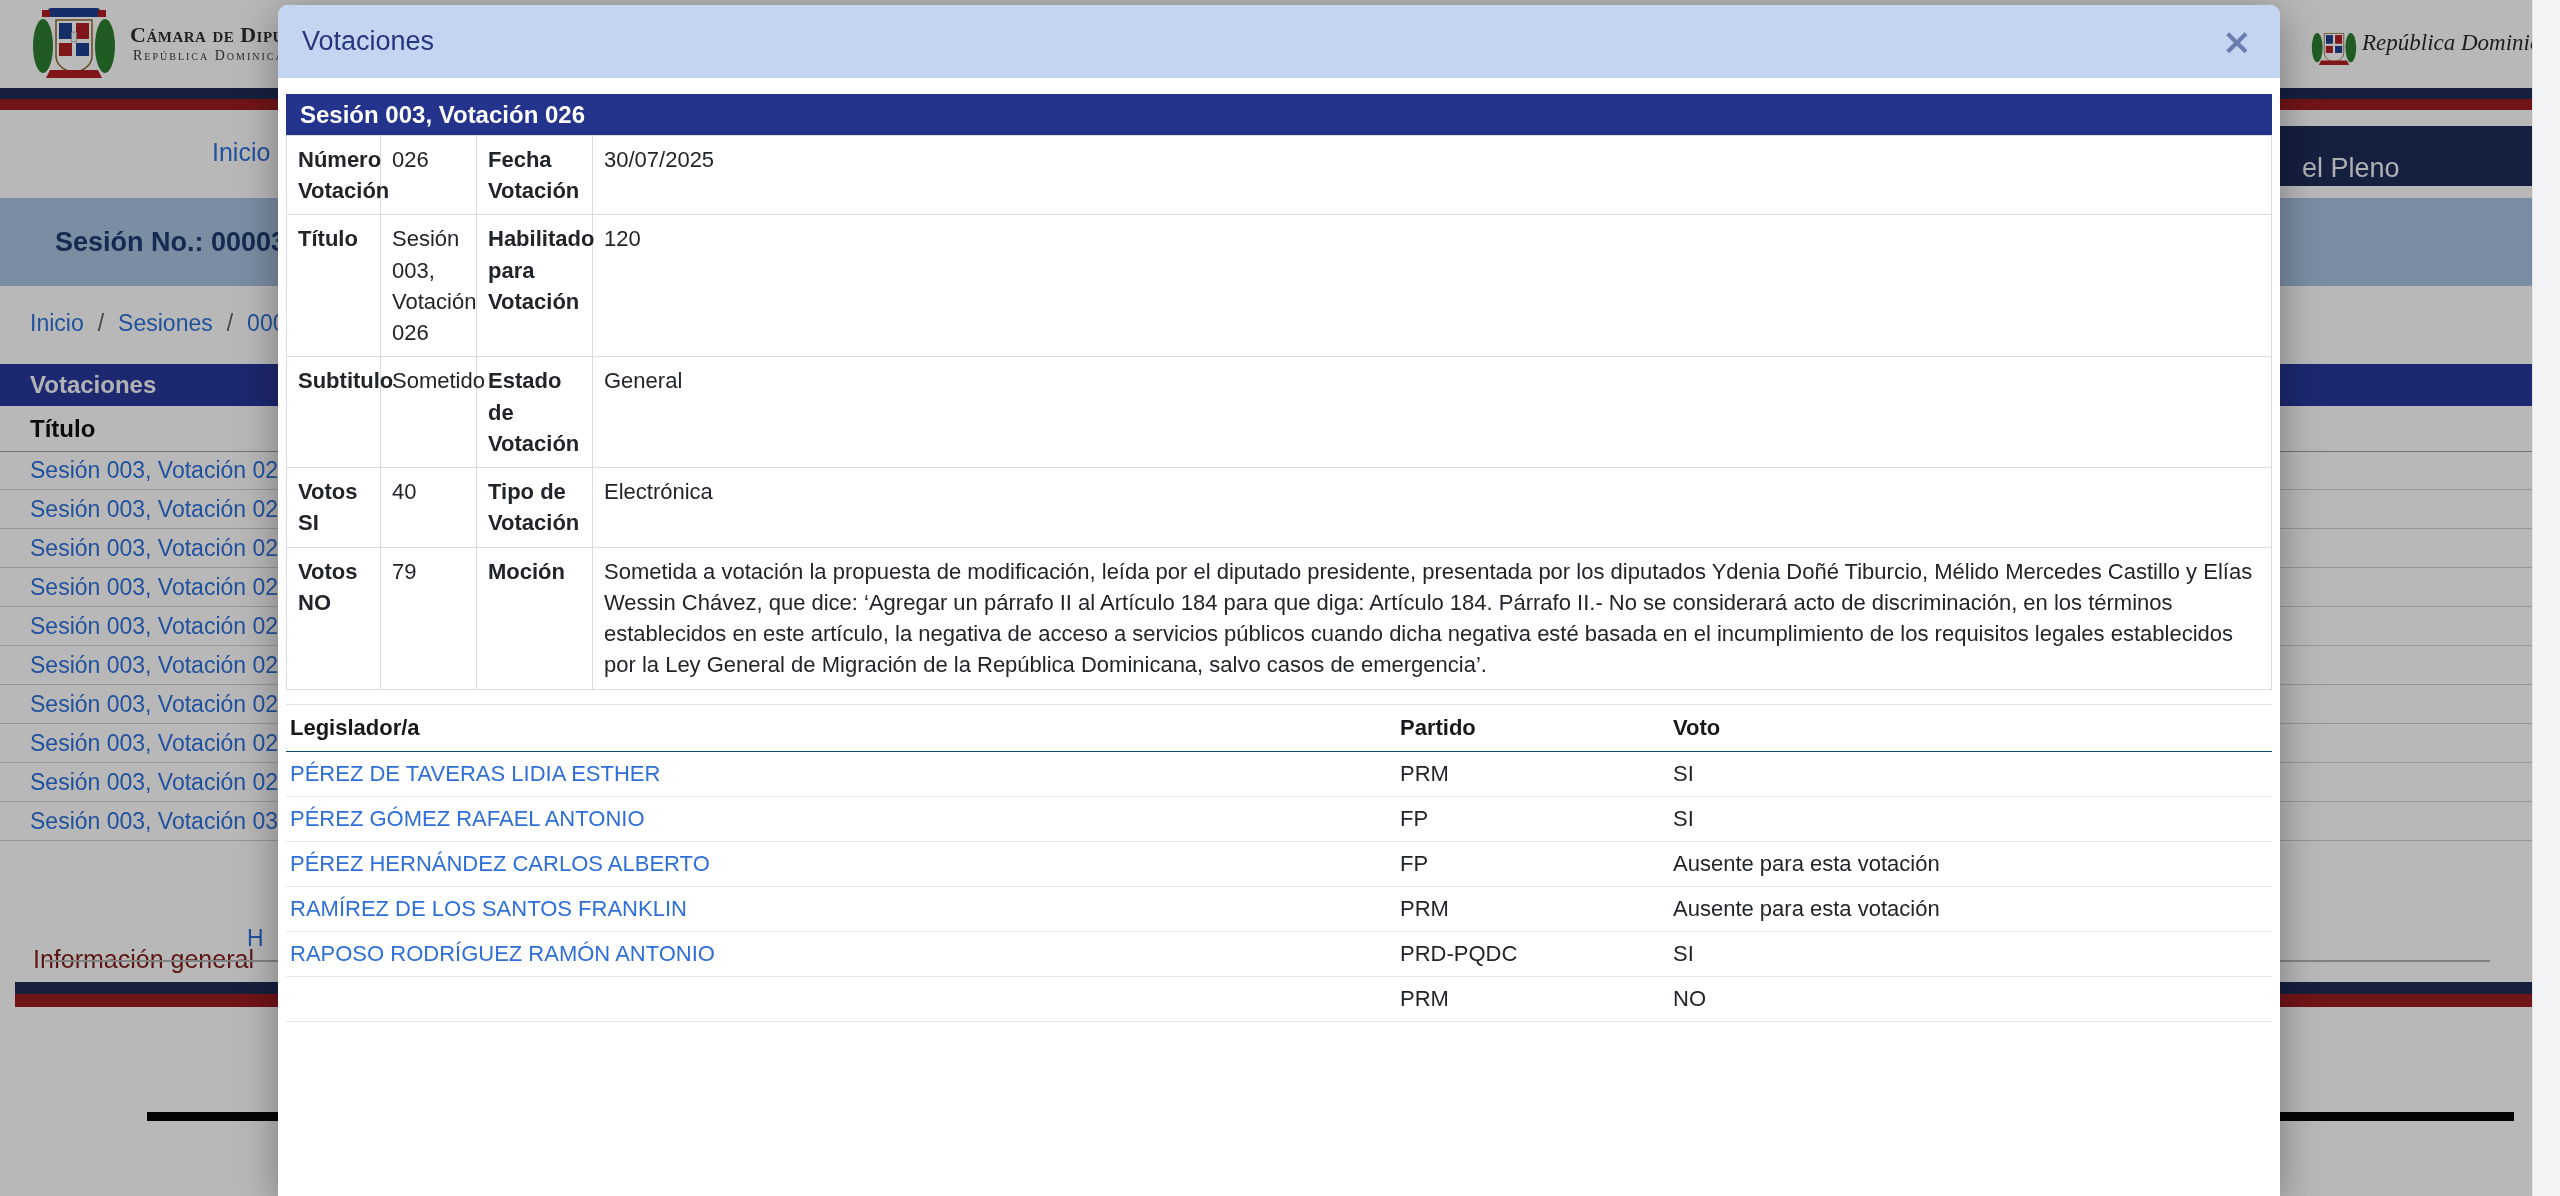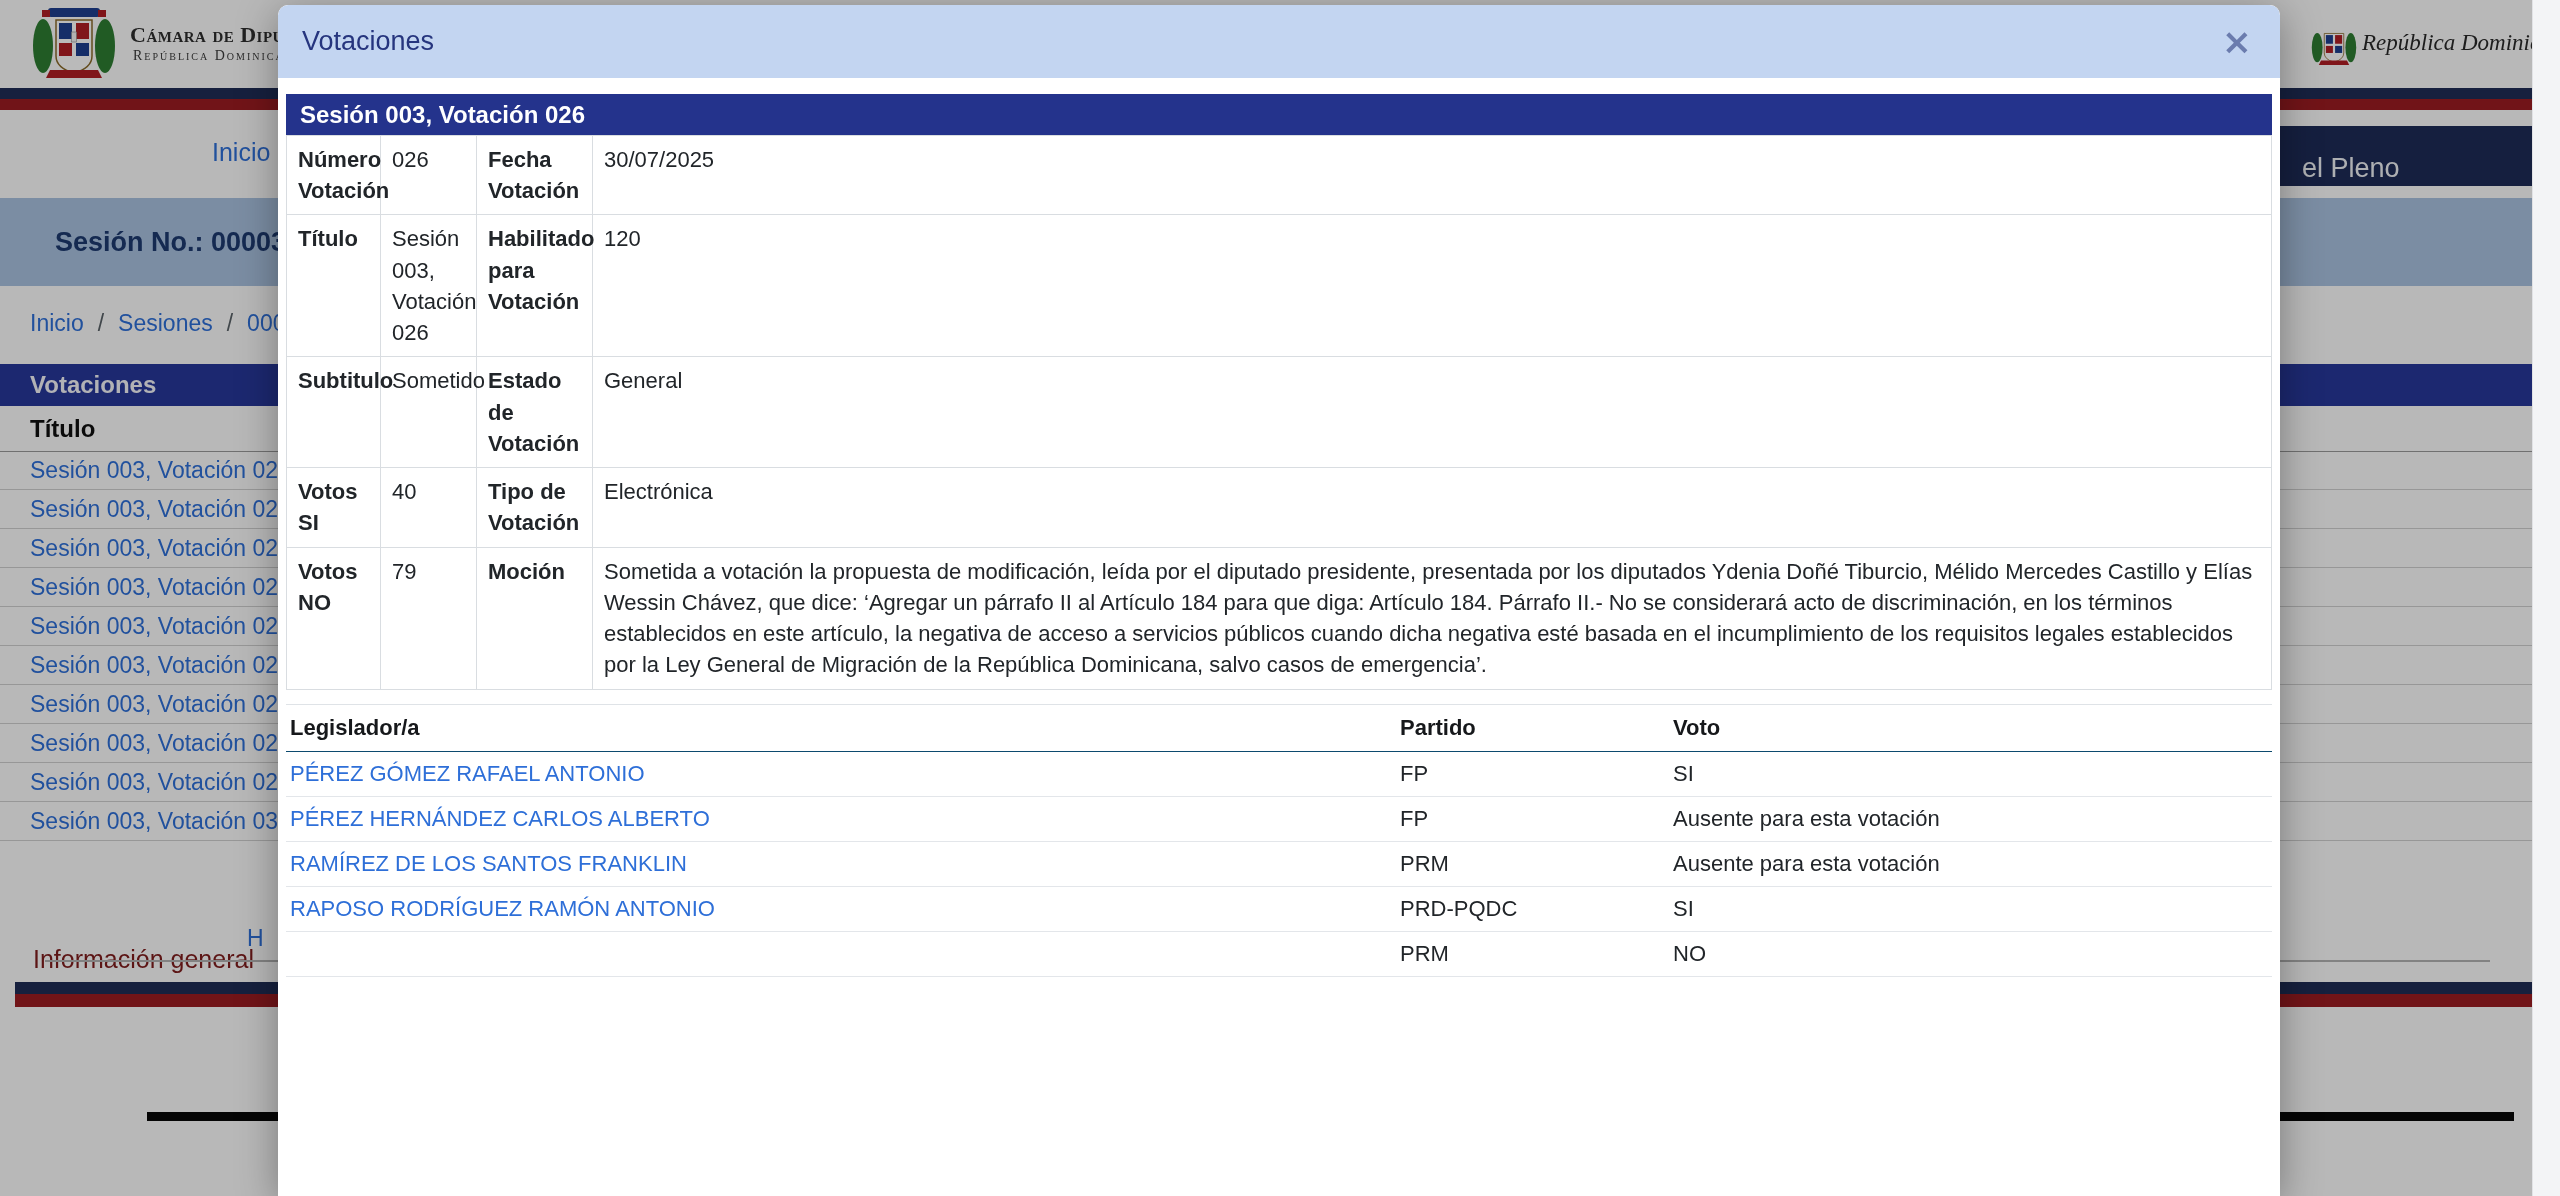--- a/index.html
+++ b/index.html
@@ -224,20 +224,25 @@
           </colgroup>
         <thead>
             <tr id="legis-head">
               <th>Legislador/a</th>
               <th>Partido</th>
               <th>Voto</th>
             </tr>
           </thead>
         <tbody id="legis-body">
             <tr>
+              <td><a class="legis-link">PÉREZ DE TAVERAS LIDIA ESTHER</a></td>
+              <td>PRM</td>
+              <td>SI</td>
+            </tr>
+            <tr>
               <td><a class="legis-link">PÉREZ GÓMEZ RAFAEL ANTONIO</a></td>
               <td>FP</td>
               <td>SI</td>
             </tr>
             <tr>
               <td><a class="legis-link">PÉREZ HERNÁNDEZ CARLOS ALBERTO</a></td>
               <td>FP</td>
               <td>Ausente para esta votación</td>
             </tr>
             <tr>

